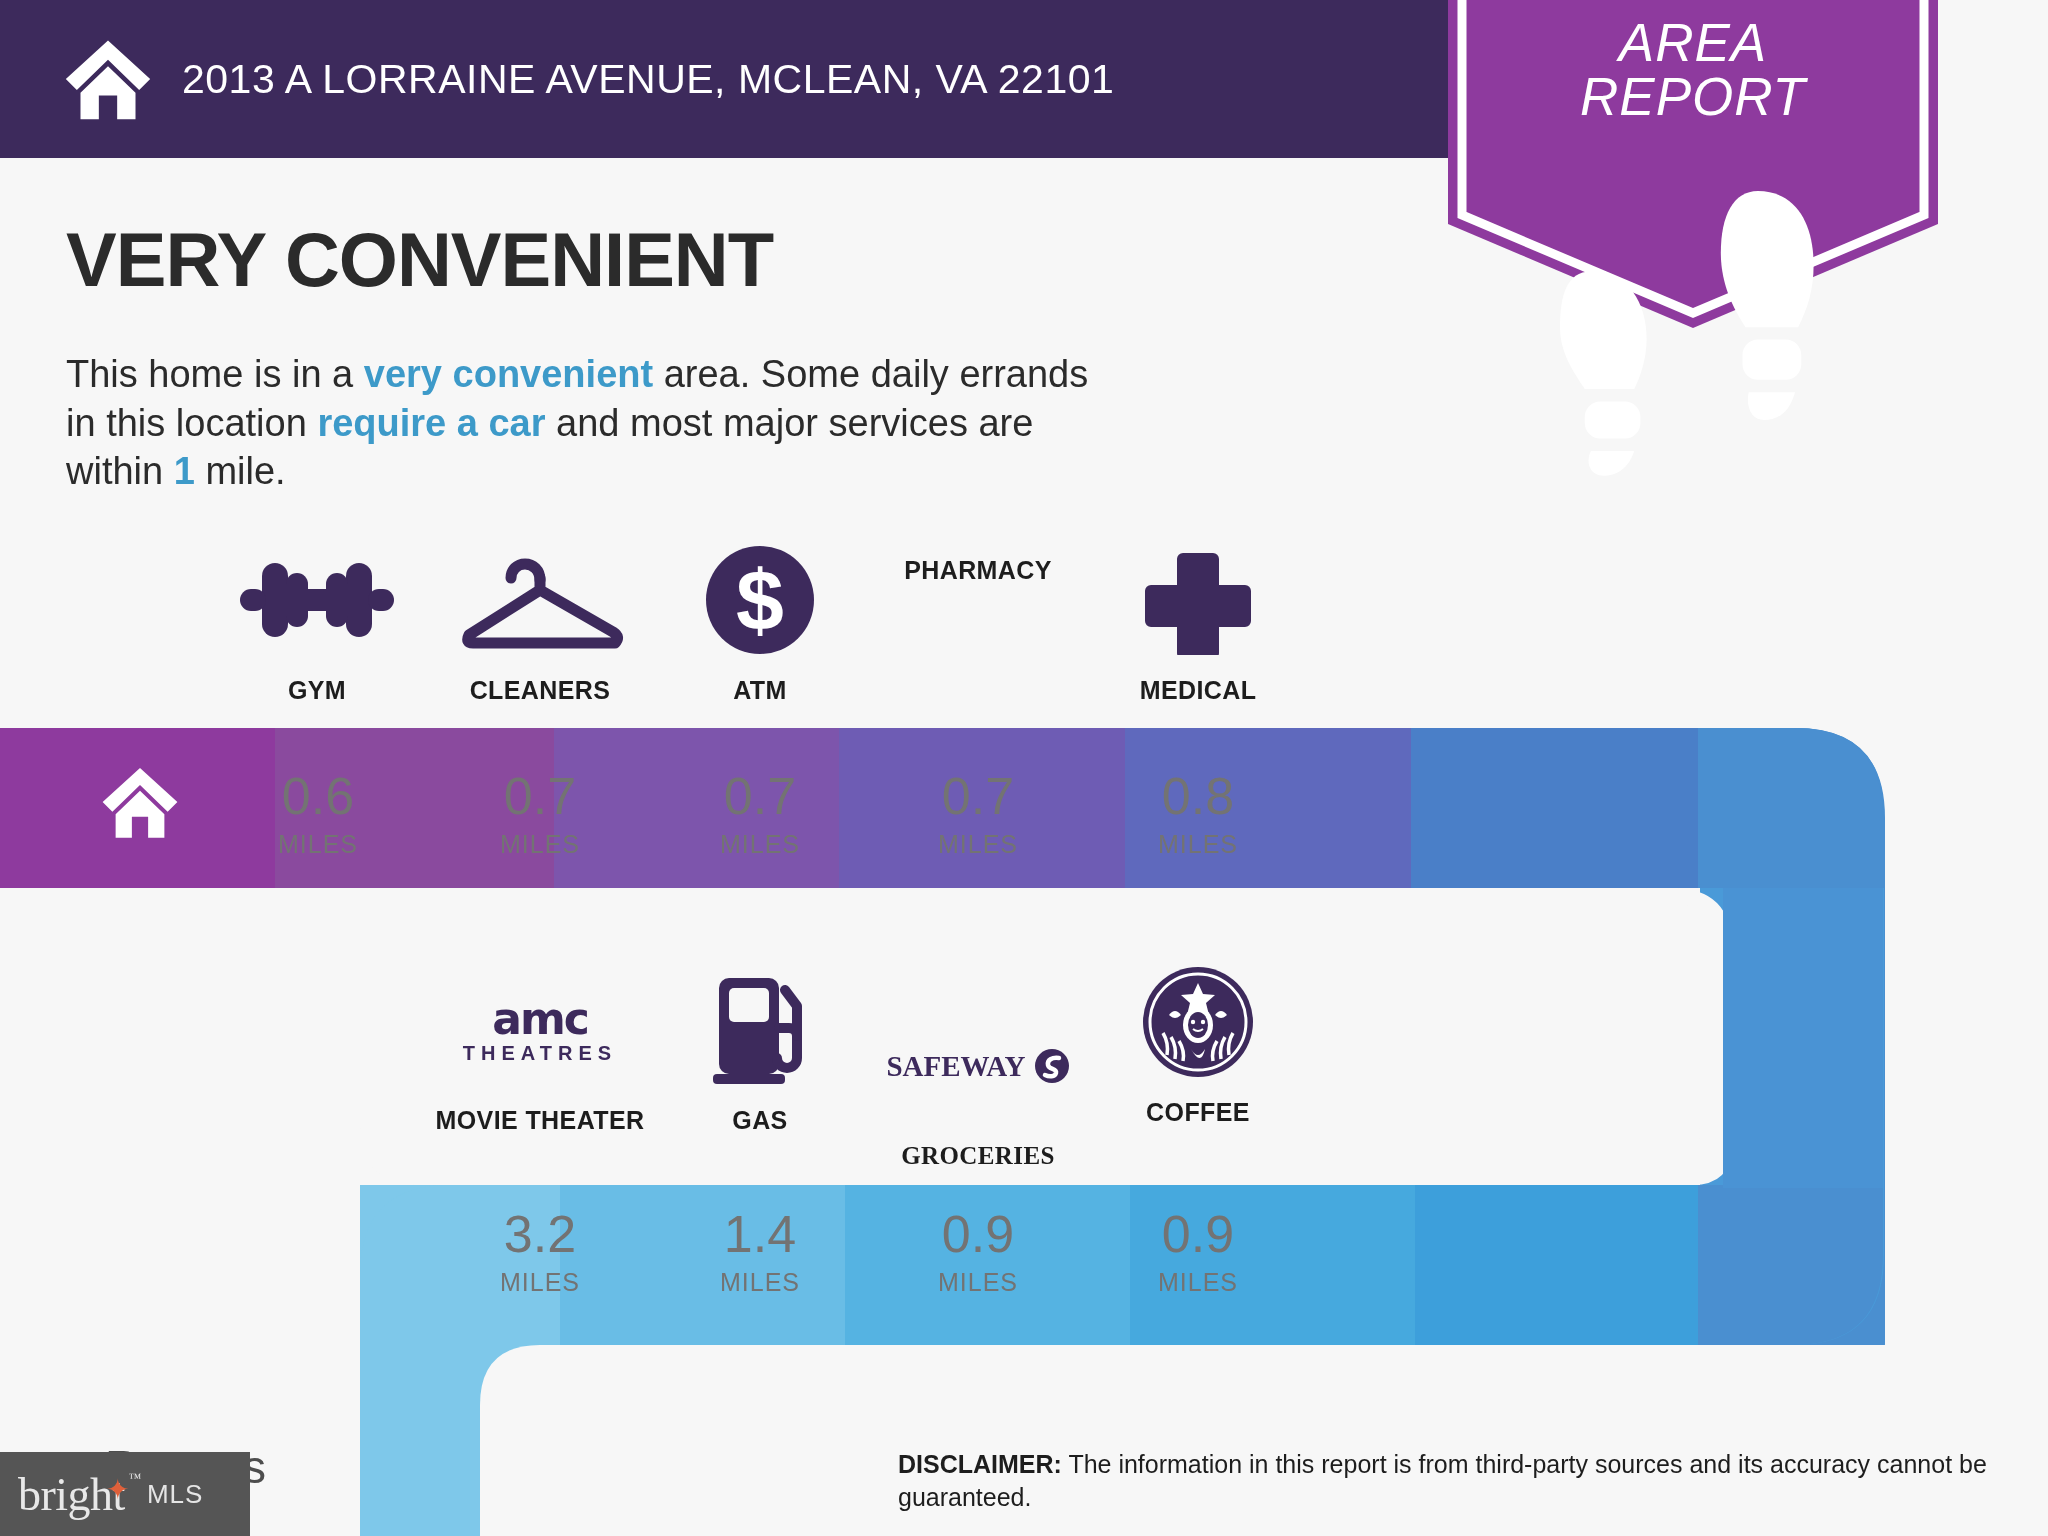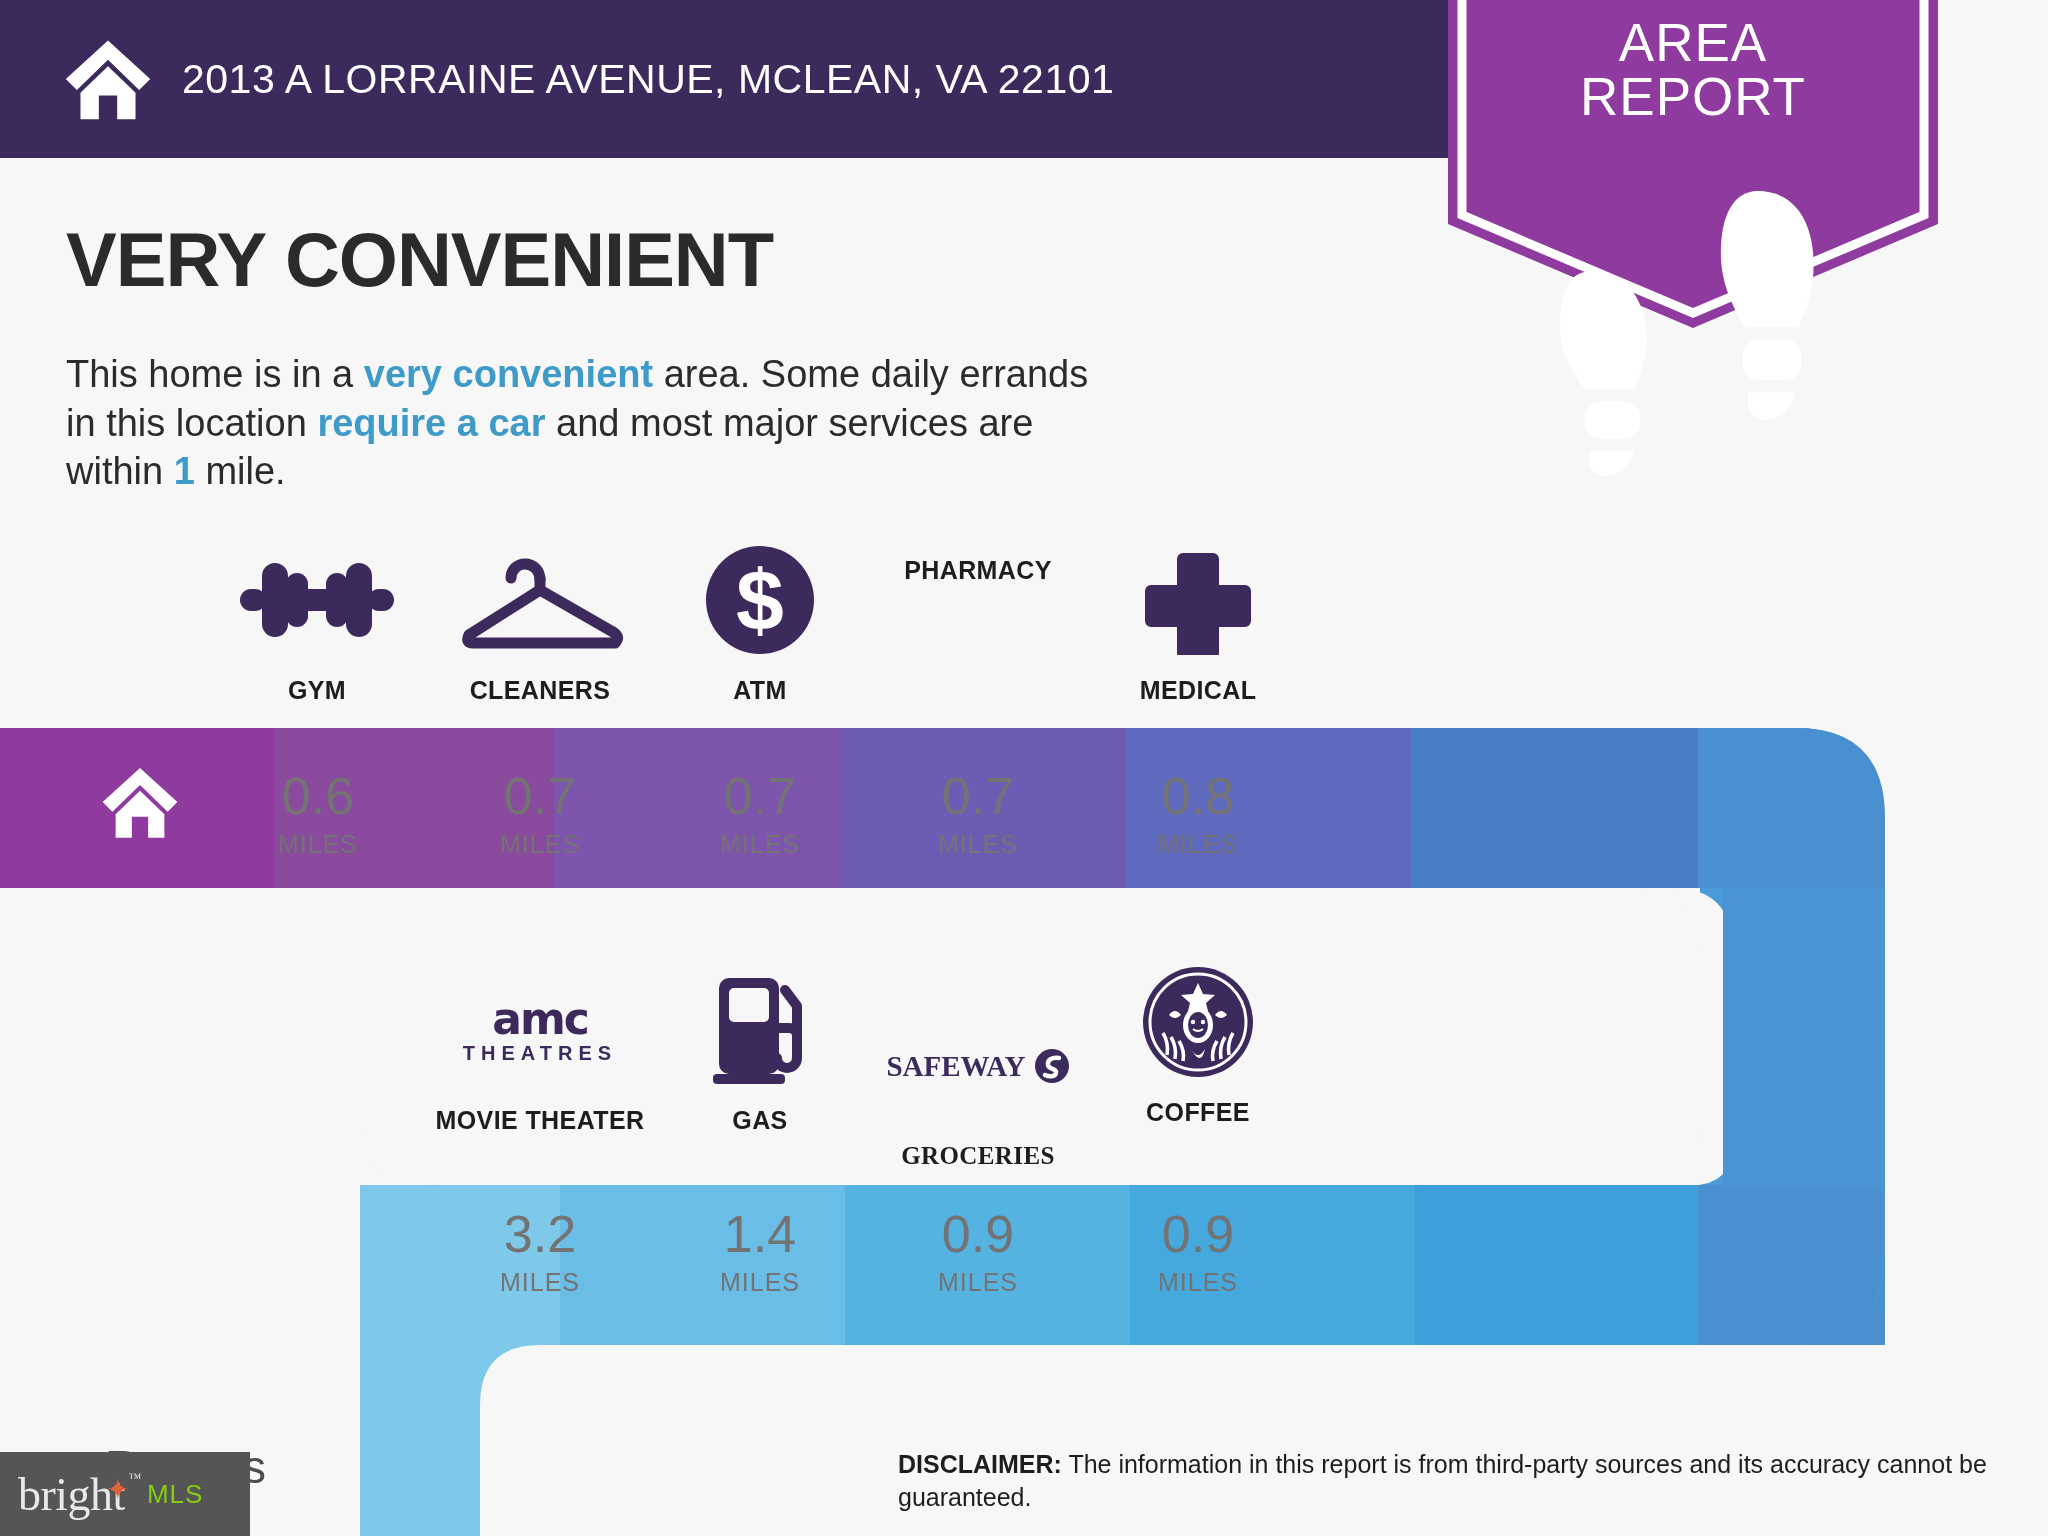--- a/index.html
+++ b/index.html
@@ -38,20 +38,21 @@
   }
   .badge svg { display:block; width:100%; height:100%; }
   .badge-label {
     position:absolute; top:22px; left:0; width:100%;
     text-align:center;
     color:#ffffff;
     font-size:53px;
     font-weight:400;
     line-height:1.02;
     letter-spacing:1px;
+    font-style:italic;
   }
   .badge-feet {
     position:absolute; top:160px; left:50%;
     transform:translateX(-50%);
     width:110px; height:108px;
   }
 
   
   .title {
     position:absolute; left:66px; top:222px;
@@ -150,21 +151,21 @@
   }
   .brightmls .bm-star {
     position:absolute; right:-4px; top:8px;
     color:#e0603a; font-size:28px; line-height:1;
   }
   .brightmls .bm-tm {
     position:absolute; right:-16px; top:2px;
     color:#e8e8e8; font-size:13px;
   }
   .brightmls .bm-mls {
-    font-size:26px; color:#84cc16; margin-left:22px; letter-spacing:1px;
+    font-size:26px; color:#e5e5e5; margin-left:22px; letter-spacing:1px;
   }
 </style>
 </head>
 <body>
 
 <div class="bands">
   <svg width="2048" height="1536" viewBox="0 0 2048 1536">
     <defs>
       <clipPath id="clipSnake">
         <path d="M0,728 L1710,728 Q1800,728 1800,818 L1800,1253 Q1800,1343 1710,1343 L360,1343 Q360,1343 360,1343 L360,1536 L0,1536 Z

